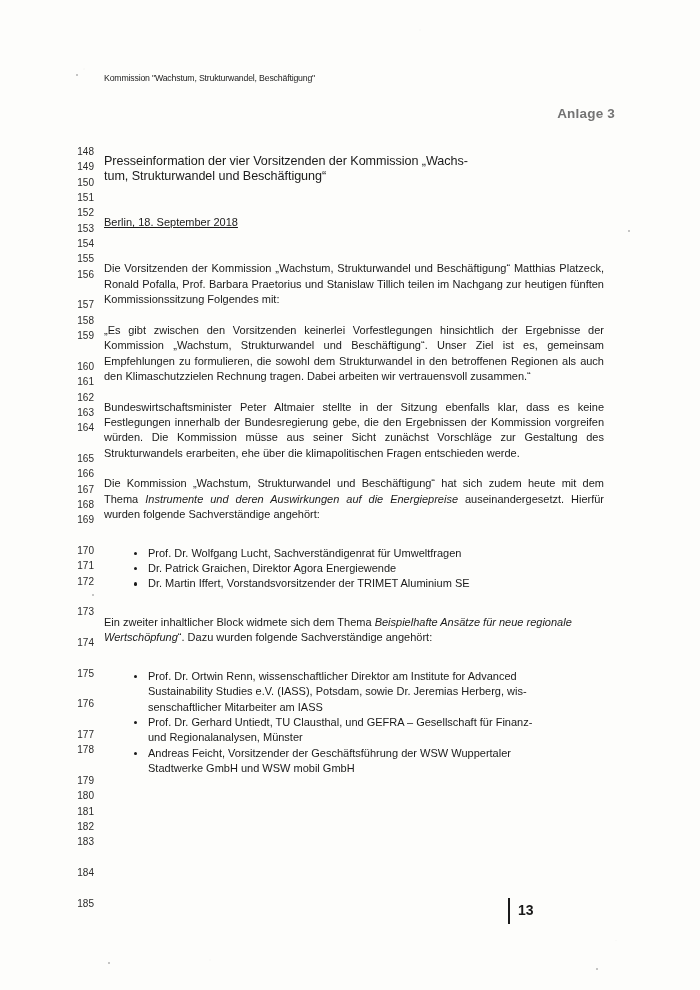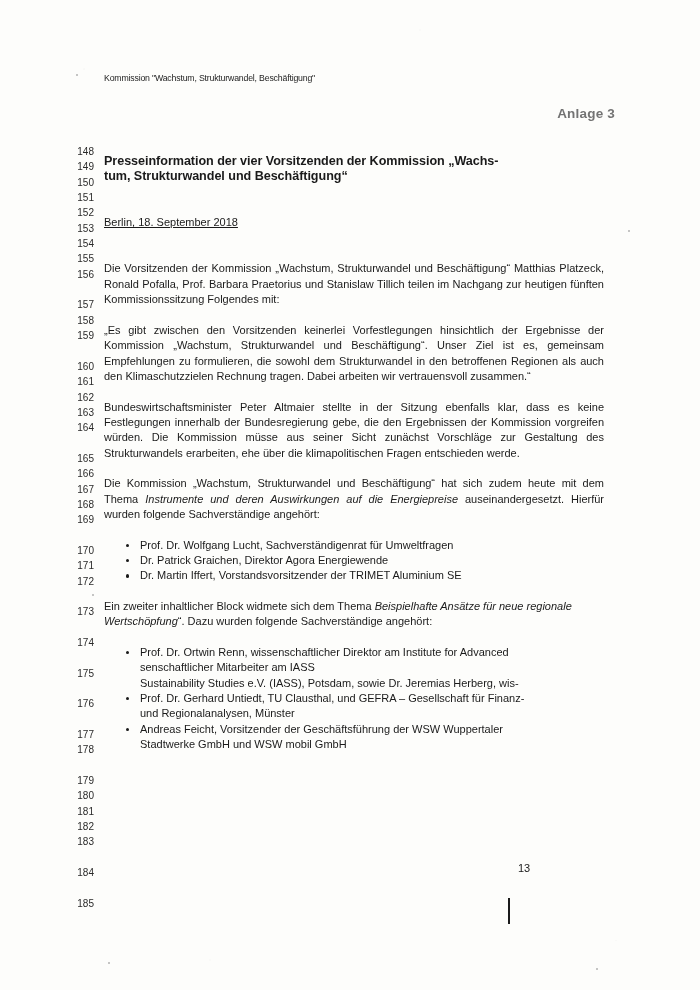--- a/index.html
+++ b/index.html
@@ -80,42 +80,42 @@
     width: 500px;
     font-size: 11px;
     line-height: 15.35px;
     color: #1a1a1a;
   }
   .blank {
     height: 15.35px;
   }
   .h-title {
     font-size: 12.6px;
-    font-weight: bold;
+    font-weight: normal;
     line-height: 15.35px;
     letter-spacing: -0.05px;
   }
   .para {
     line-height: 15.35px;
     text-align: left;
   }
   .para.justify {
     text-align: justify;
     text-align-last: left;
   }
   .date {
     line-height: 15.35px;
     text-decoration: underline;
   }
   em {
     font-style: italic;
   }
   ul.bullets {
     list-style: none;
-    margin: 0;
+    margin: 8px;
     padding: 0;
   }
   ul.bullets li {
     position: relative;
     padding-left: 36px;
     line-height: 15.35px;
   }
   ul.bullets li .dot {
     position: absolute;
     left: 22px;
@@ -134,23 +134,24 @@
     position: absolute;
     left: 508px;
     top: 898px;
     width: 2px;
     height: 26px;
     background: #1b1b1b;
   }
   .footer-page {
     position: absolute;
     left: 518px;
-    top: 862px;
-    font-size: 11px;
+    top: 902px;
+    font-size: 14px;
     color: #1a1a1a;
+    font-weight: bold;
   }
 
   .speck {
     position: absolute;
     background: rgba(40,40,40,0.35);
     border-radius: 50%;
   }
 </style>
 </head>
 <body>
@@ -255,22 +256,22 @@
     <div class="blank"></div>
 
     <div class="para"><span>Ein zweiter inhaltlicher Block widmete sich dem Thema </span><em>Beispielhafte Ansätze für neue regionale Wertschöpfung</em><span>“. Dazu wurden folgende Sachverständige angehört:</span></div>
 
     <div class="blank"></div>
 
     <ul class="bullets">
       <li>
         <span class="dot"></span>
         <span>Prof. Dr. Ortwin Renn, wissenschaftlicher Direktor am Institute for Advanced</span>
+        <span class="cont">Sustainability Studies e.V. (IASS), Potsdam, sowie Dr. Jeremias Herberg, wis-</span>
         <span class="cont">senschaftlicher Mitarbeiter am IASS</span>
-        <span class="cont">Sustainability Studies e.V. (IASS), Potsdam, sowie Dr. Jeremias Herberg, wis-</span>
       </li>
       <li>
         <span class="dot"></span>
         <span>Prof. Dr. Gerhard Untiedt, TU Clausthal, und GEFRA – Gesellschaft für Finanz-</span>
         <span class="cont">und Regionalanalysen, Münster</span>
       </li>
       <li>
         <span class="dot"></span>
         <span>Andreas Feicht, Vorsitzender der Geschäftsführung der WSW Wuppertaler</span>
         <span class="cont">Stadtwerke GmbH und WSW mobil GmbH</span>

